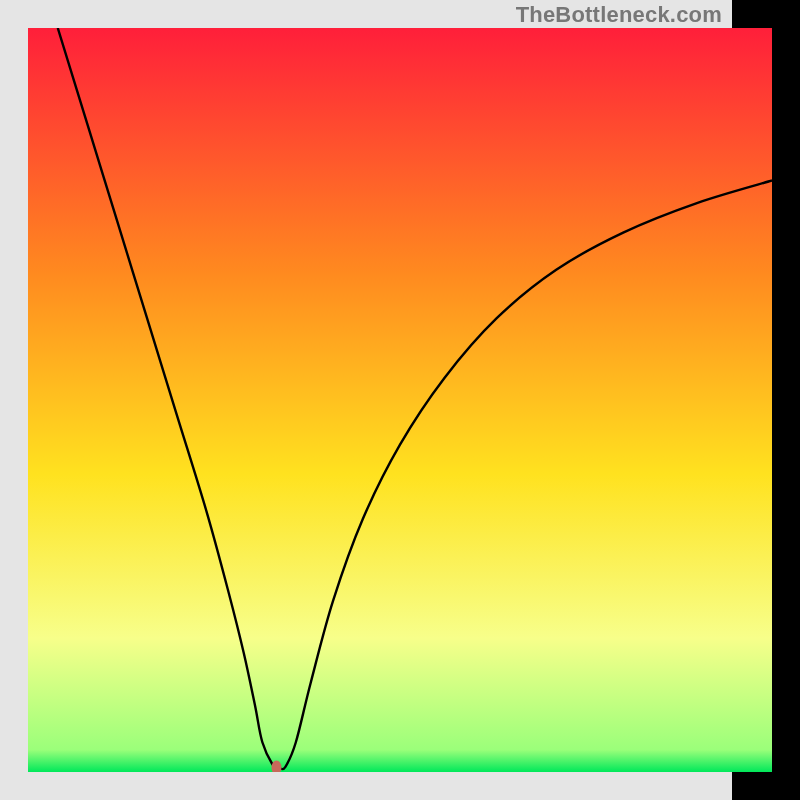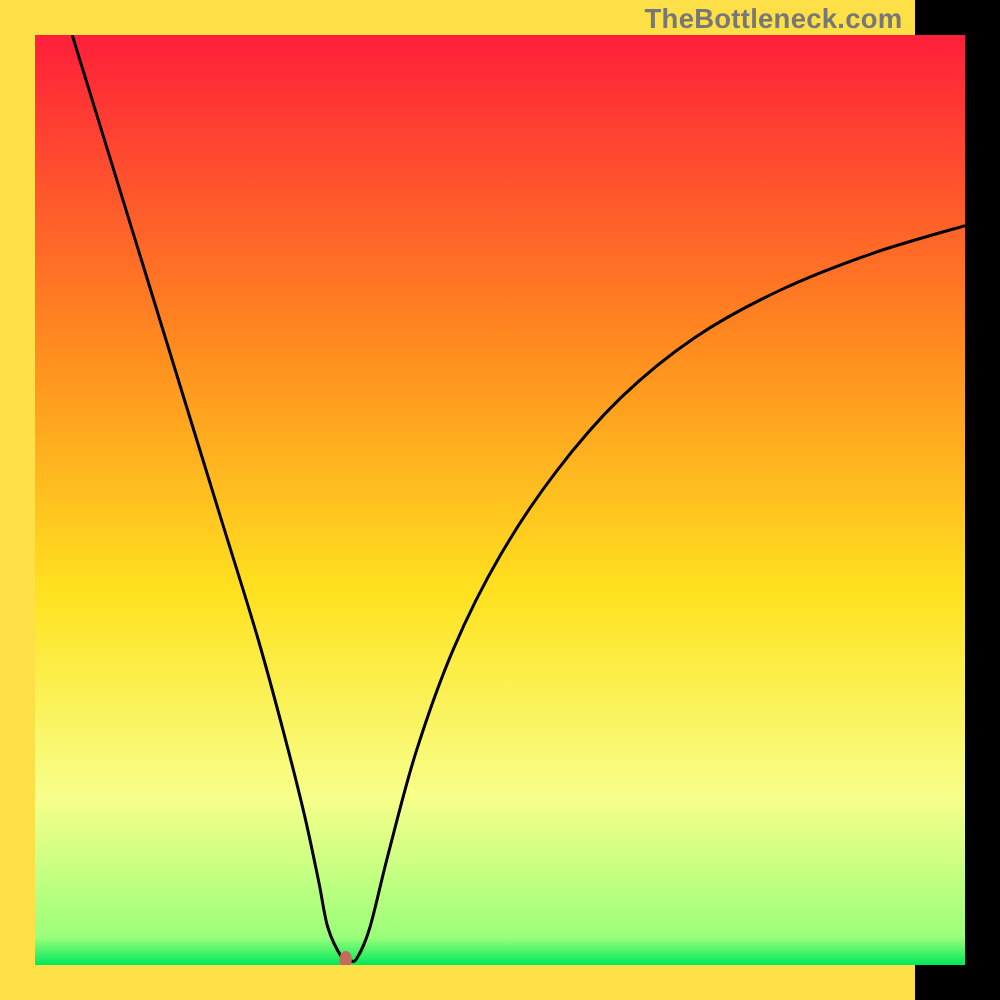--- a/index.html
+++ b/index.html
@@ -8,21 +8,21 @@
     width: 800px;
     height: 800px;
     background: #000;
     font-family: Arial, Helvetica, sans-serif;
     overflow: hidden;
   }
   .frame {
     position: relative;
     width: 732px;
     height: 800px;
-    background: #fde047;
+    background: #e5e5e5;
   }
   .watermark {
     position: absolute;
     top: 2px;
     right: 10px;
     color: #777;
     font-size: 22px;
     font-weight: 600;
     letter-spacing: 0.2px;
     user-select: none;

